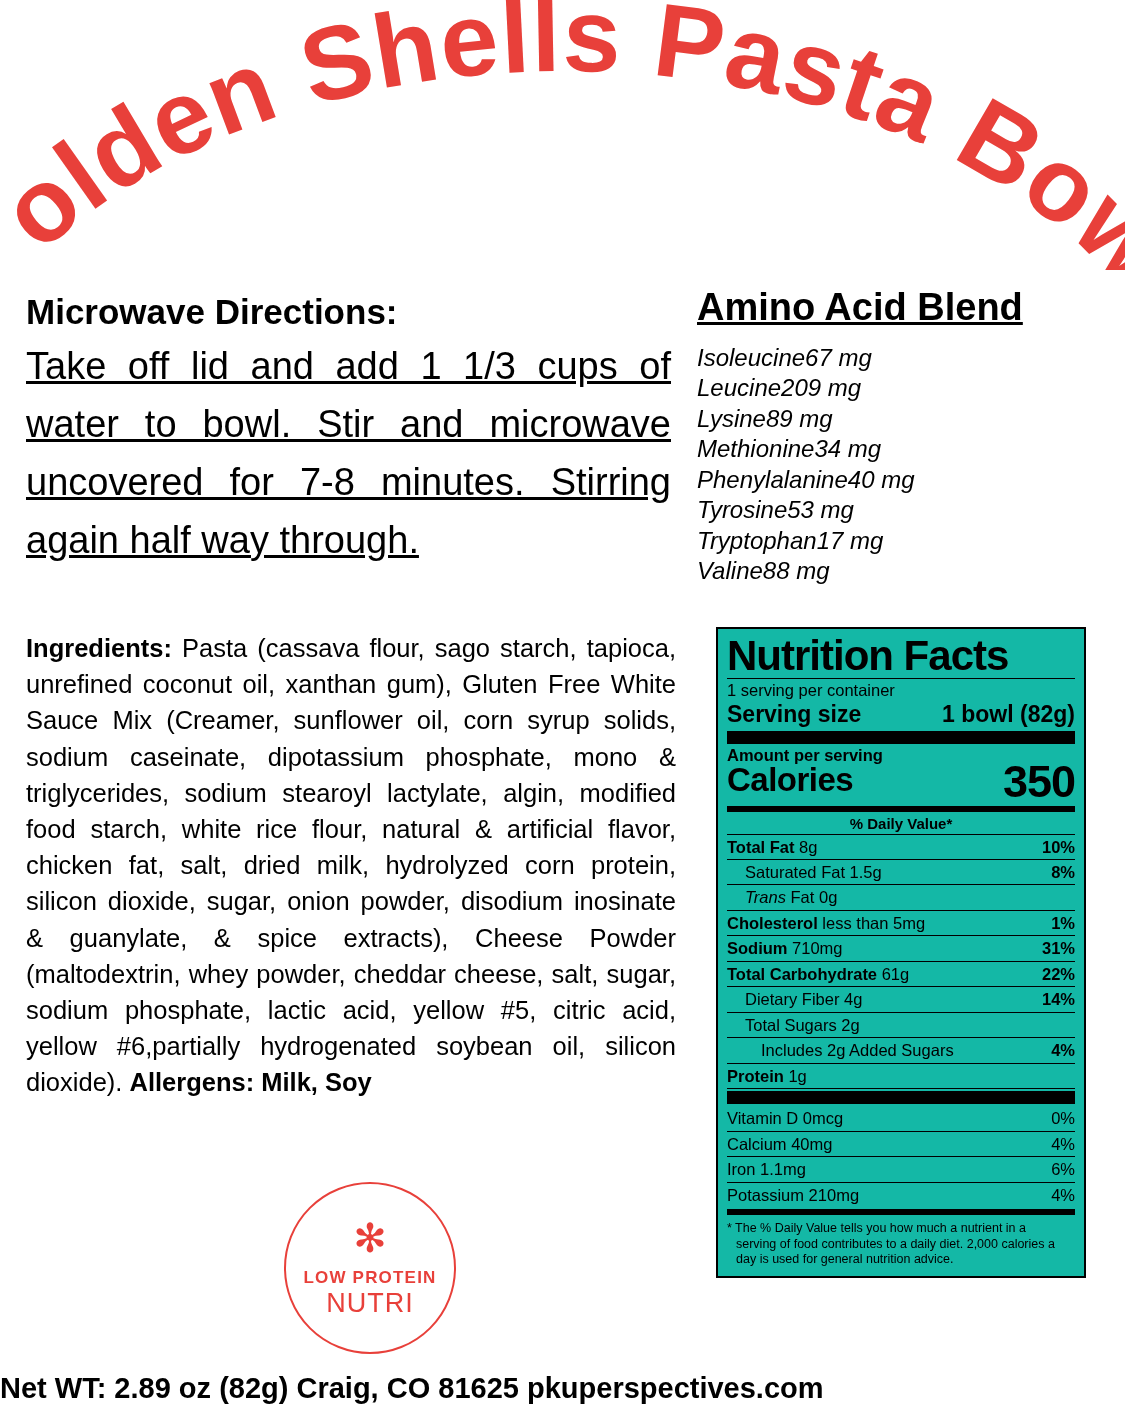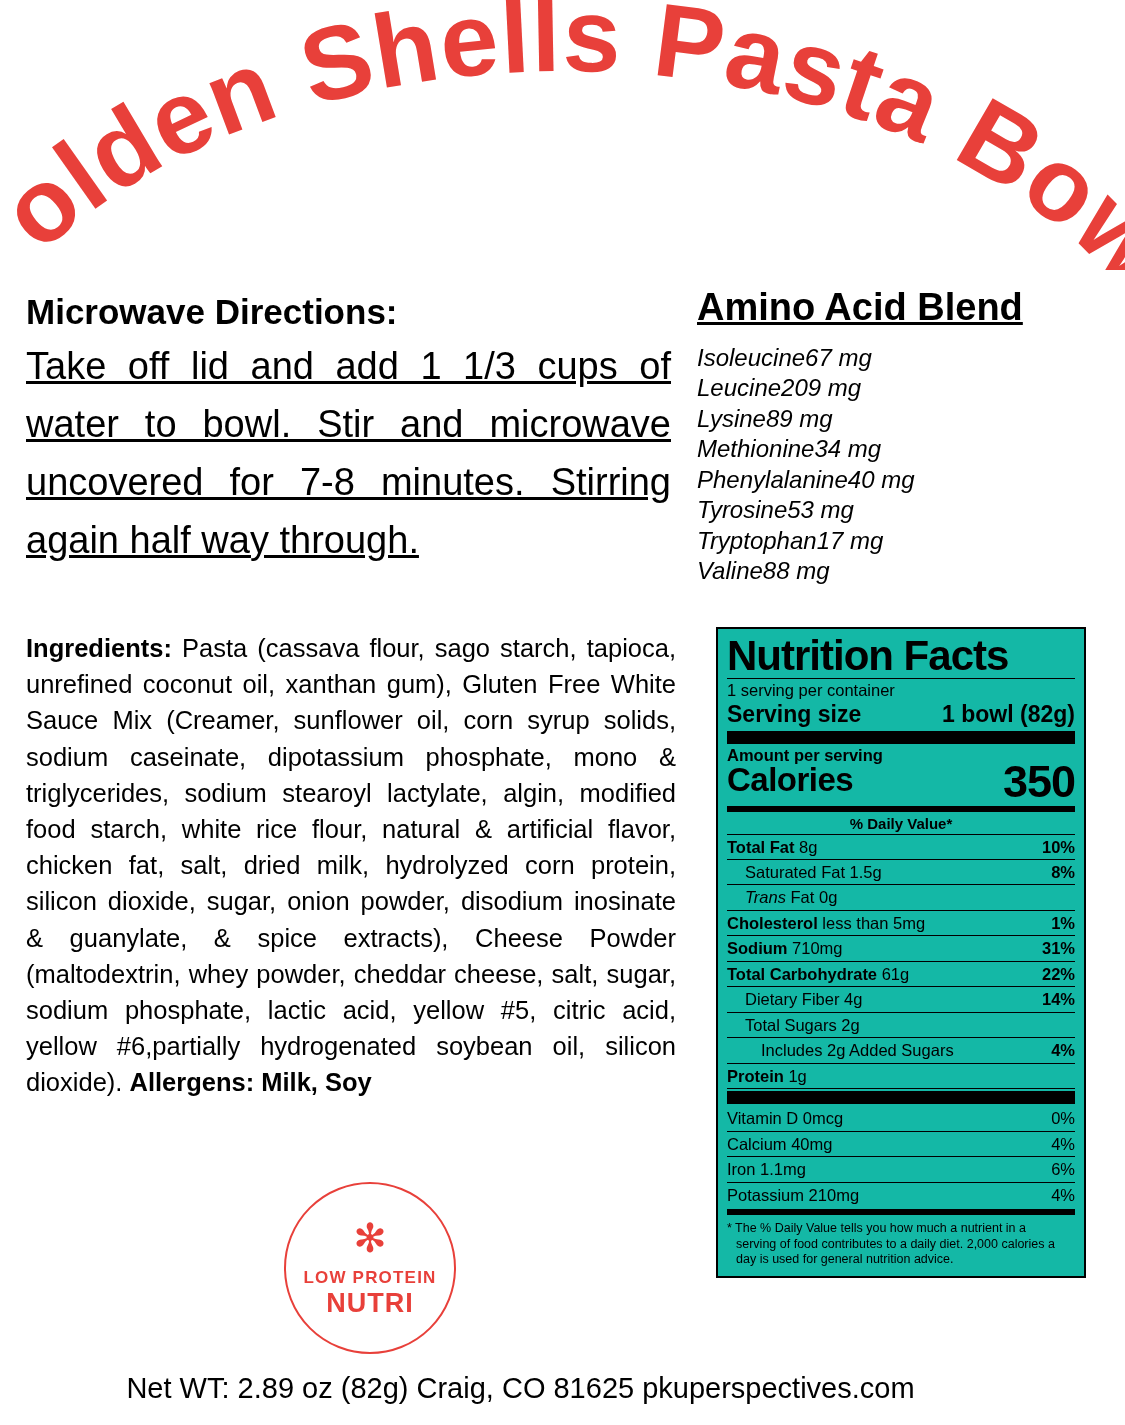--- a/index.html
+++ b/index.html
@@ -93,21 +93,21 @@
   .logo-top {
     color: #e8403a;
     font-size: 17px;
     letter-spacing: 1.2px;
     font-weight: bold;
   }
   .logo-bottom {
     color: #e8403a;
     font-size: 27px;
     letter-spacing: 1px;
-    font-weight: bold;
+    font-weight: normal;
     text-align: center;
   }
 
   
   .amino {
     position: absolute;
     left: 697px;
     top: 286px;
     width: 400px;
   }
@@ -205,23 +205,23 @@
     padding-top: 4px;
   }
   .nf-footnote .fn-indent { display: block; padding-left: 9px; }
 
   
   .footer {
     position: absolute;
     left: 0;
     top: 1372px;
     width: 1041px;
-    text-align: center;
+    text-align: left;
     font-size: 29px;
-    font-weight: normal;
+    font-weight: bold;
   }
 </style>
 </head>
 <body>
 
 <div class="title-wrap">
   <svg class="title-svg" width="1125" height="270" viewBox="0 0 1125 270">
     <defs>
       <path id="arcPath" d="M 30,265 A 640,430 0 0 1 1100,265" fill="none"></path>
     </defs>

